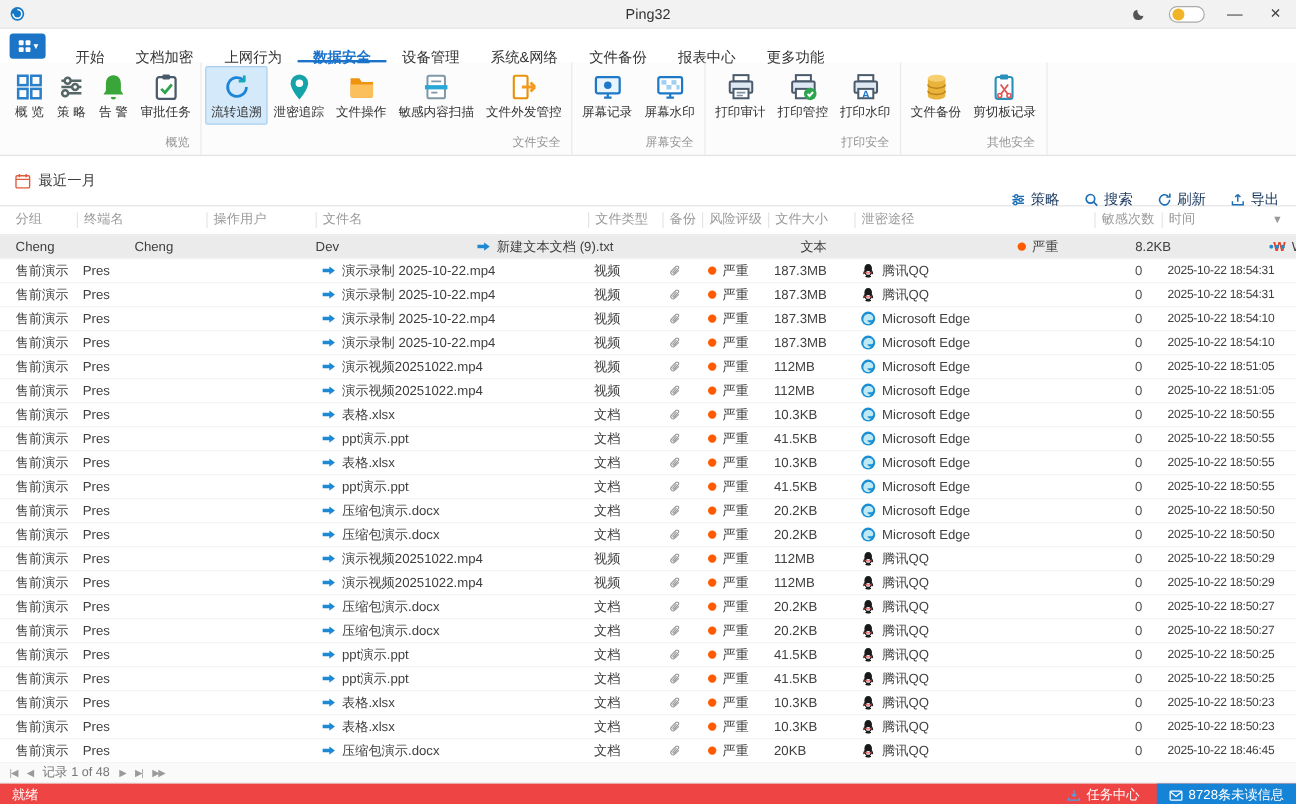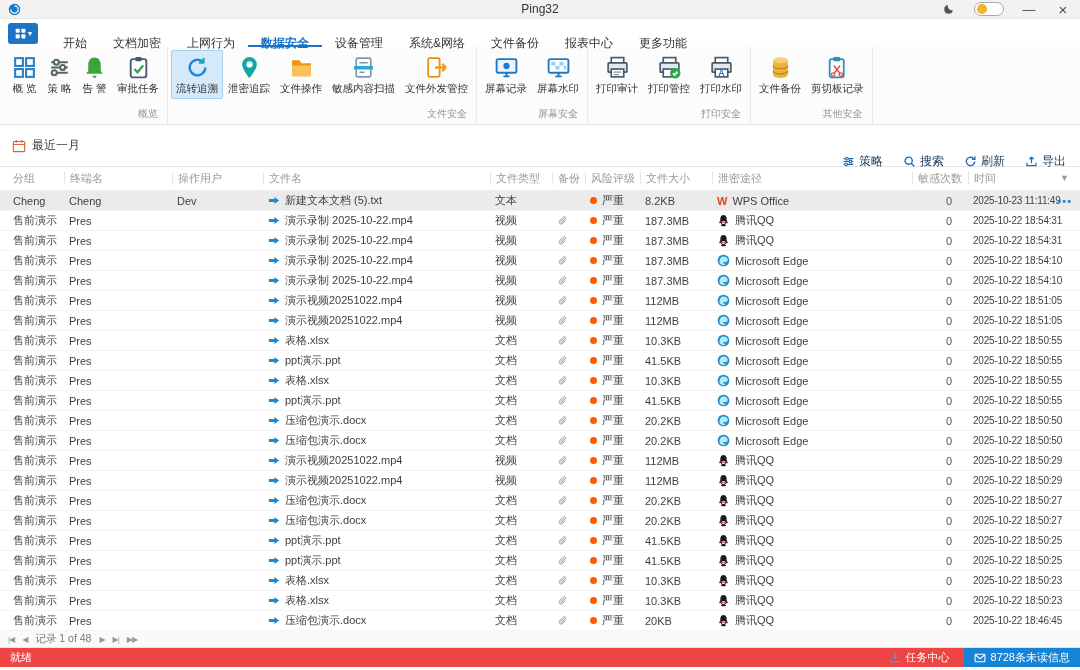--- a/index.html
+++ b/index.html
@@ -1,20 +1,20 @@
 <!DOCTYPE html>
 <html><head>
 <meta charset="utf-8">
 <style>
   * { box-sizing: border-box; margin: 0; padding: 0; }
   html,body { width:1080px; height:670px; overflow:hidden; }
   body { font-family:"Liberation Sans","DejaVu Sans",sans-serif; background:#fff; color:#333; }
 
   
-  .titlebar { height:19px; background:#f2f2f2; border-bottom:1px solid #e6e6e6;
+  .titlebar { height:24px; background:#f2f2f2; border-bottom:1px solid #e6e6e6;
               display:flex; align-items:center; position:relative; padding:0 8px; }
   .tb-logo { display:flex; align-items:center; }
   .tb-title { position:absolute; left:0; right:0; text-align:center; font-size:12px; color:#333; }
   .tb-right { margin-left:auto; display:flex; align-items:center; gap:16px; z-index:2; }
   .tb-btn { display:flex; align-items:center; justify-content:center; width:18px; height:18px;
             font-size:13px; color:#444; cursor:default; }
   .toggle-pill { width:30px; height:14px; border:1px solid #aaa; border-radius:8px; background:#fff;
                  display:flex; align-items:center; padding:0 2px; }
   .toggle-knob { width:10px; height:10px; border-radius:50%; background:#f0b429; }
 
@@ -51,21 +51,21 @@
   .grid-cols { display:grid;
     grid-template-columns:56px 108px 91px 227px 62px 33px 55px 72px 200px 56px 1fr; }
   .thead { height:24px; align-items:center; color:#9a9a9a; font-size:11px;
            border-bottom:1px solid #ececec; padding-left:8px; }
   .th { padding:0 5px; height:13px; line-height:13px; white-space:nowrap; overflow:hidden; display:flex; }
   .th + .th { border-left:1px solid #e5e5e5; }
   .th .sort { margin-left:auto; color:#999; font-size:9px; padding-right:6px; }
   .tbody { }
   .trow { height:20px; align-items:center; font-size:11px; color:#3f3f3f;
           border-bottom:1px solid #f4f4f4; padding-left:8px; position:relative; }
-  .trow.selected { background:#ebebeb; }
+  .trow.selected { background:#ebebeb;gap:43px; }
   .cell { padding:0 5px; white-space:nowrap; overflow:hidden; display:flex; align-items:center; gap:5px; }
   .cell.num { justify-content:flex-end; padding-right:16px; color:#555; }
   .cell.time { font-size:10px; letter-spacing:-0.2px; }
   .risk-dot { width:7px; height:7px; border-radius:50%; background:#ff5a00; flex:0 0 auto; }
   .more-dots { position:absolute; right:8px; top:0; line-height:20px; color:#1e88d2;
                font-weight:bold; letter-spacing:1px; font-size:11px; cursor:default; }
   .wps-badge { color:#e34122; font-weight:bold; font-size:11px; }
 
   
   .pager { height:17px; display:flex; align-items:center; gap:8px; padding-left:8px;
@@ -403,21 +403,21 @@
   <div class="trow grid-cols selected">
     <div class="cell">Cheng</div>
     <div class="cell">Cheng</div>
     <div class="cell">Dev</div>
     <div class="cell">
             <span class="icon">
               <svg viewBox="0 0 14 10" width="12" height="9">
                 <path d="M1 3.3h6.5V1L13 5 7.5 9V6.7H1z" fill="#1e88d2"></path>
               </svg>
             </span>
-            <span>新建文本文档 (5).txt</span>
+            <span>新建文本文档 (9).txt</span>
           </div>
     <div class="cell">文本</div>
     <div class="cell"></div>
     <div class="cell">
             <span class="risk-dot"></span>
             <span>严重</span>
           </div>
     <div class="cell">8.2KB</div>
     <div class="cell">
             <span class="wps-badge">W</span>

